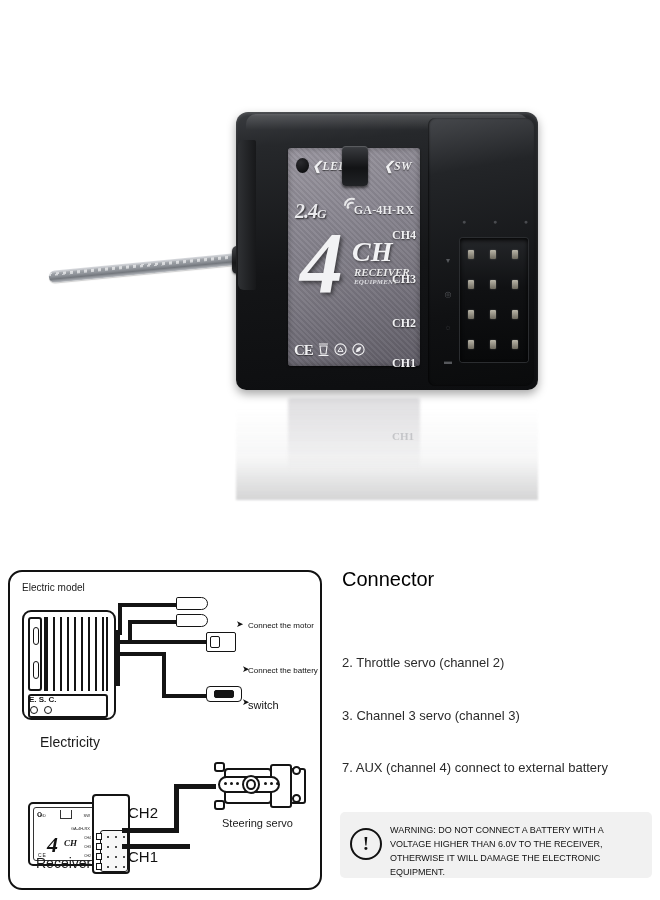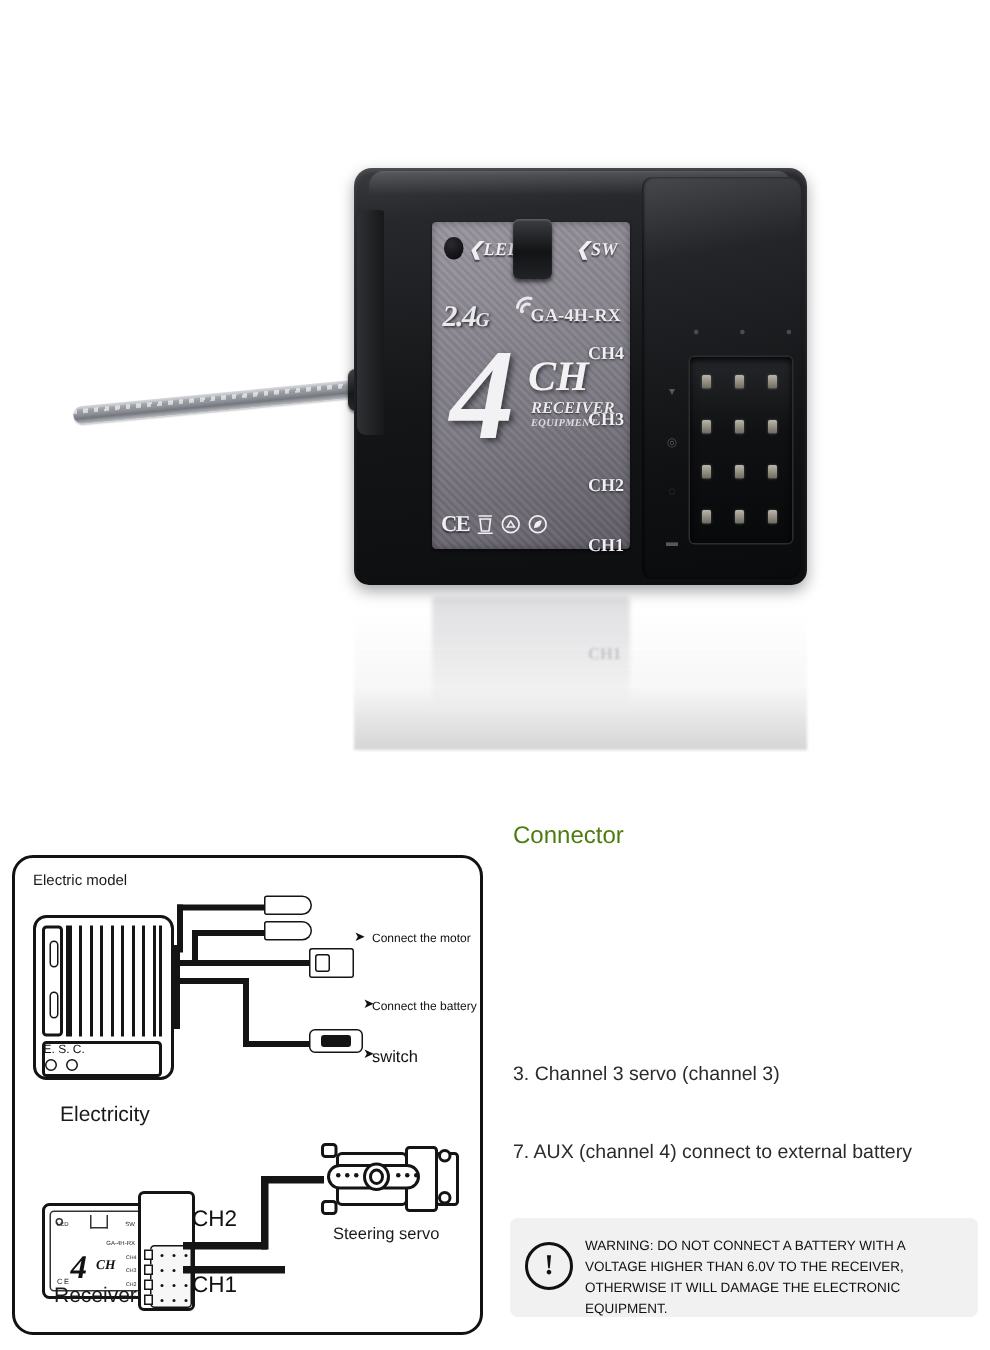--- a/index.html
+++ b/index.html
@@ -203,21 +203,21 @@
     background: repeating-linear-gradient(90deg,#141414 0 2px, #fff 2px 7px);
     border-left:2px solid #141414; border-right:2px solid #141414;
   }
   .esc-side{
     position:absolute; left:4px; top:5px; width:14px; height:74px;
     border:2px solid #141414; border-radius:3px;
   }
   .esc-slot{ position:absolute; left:3px; width:6px; height:18px; border:1.5px solid #141414; border-radius:3px; }
   .esc-slot.a{ top:8px; } .esc-slot.b{ top:42px; }
   .esc-base{ position:absolute; left:4px; top:82px; width:80px; height:24px; border:2px solid #141414; border-radius:3px; }
-  .esc-txt{ position:absolute; left:5px; top:83px; font-size:8px; font-weight:400; color:#111; }
+  .esc-txt{ position:absolute; left:5px; top:83px; font-size:8px; font-weight:700; color:#111; }
   .esc-c{ position:absolute; top:94px; width:8px; height:8px; border:1.5px solid #141414; border-radius:50%; }
   .esc-c.a{ left:6px; } .esc-c.b{ left:20px; }
 
   .wire{ position:absolute; background:#141414; }
   .bullet-conn{ position:absolute; border:1.5px solid #141414; background:#fff; border-radius:2px; }
   .arrow{ position:absolute; font-size:9px; color:#111; line-height:1; }
 
   
   .mini-rx{
     position:absolute; left:18px; top:230px; width:72px; height:64px;
@@ -254,21 +254,21 @@
   .servo-right{ position:absolute; left:78px; top:8px; width:16px; height:36px; border:2px solid #141414; border-radius:3px; background:#fff;}
   .servo-horn{ position:absolute; left:6px; top:16px; width:62px; height:17px; border:2px solid #141414; border-radius:9px; background:#fff;}
   .servo-hub{ position:absolute; left:30px; top:15px; width:18px; height:19px; border:2px solid #141414; border-radius:50%; background:#fff;}
   .servo-hub2{ position:absolute; left:34px; top:19px; width:10px; height:11px; border:2px solid #141414; border-radius:50%;}
   .horn-dot{ position:absolute; top:22px; width:3px; height:3px; background:#141414; border-radius:50%;}
   .servo-ear{ position:absolute; width:11px; height:10px; border:2px solid #141414; border-radius:3px; background:#fff;}
   .servo-hole{ position:absolute; width:9px; height:9px; border:2px solid #141414; border-radius:50%; background:#fff;}
 
   
   .conn-title{
-    position:absolute; left:342px; top:549px; font-size:16px; color:#4d7c0f; font-weight:400;
+    position:absolute; left:342px; top:568px; font-size:20px; color:#000000; font-weight:400;
   }
   .conn-item{
     position:absolute; left:342px; font-size:13px; color:#2b2b2b;
   }
   .ci1{ top:604px; } .ci2{ top:655px; } .ci3{ top:708px; } .ci4{ top:760px; }
 
   .warn-box{
     position:absolute; left:340px; top:812px; width:312px; height:66px;
     background:#f1f1f1; border-radius:5px;
   }
@@ -487,20 +487,21 @@
       <div class="horn-dot" style="left:52px;"></div>
       <div class="horn-dot" style="left:58px;"></div>
       <div class="horn-dot" style="left:64px;"></div>
       <div class="servo-hub"></div>
       <div class="servo-hub2"></div>
     </div>
     <div class="d-servo-lbl">Steering servo</div>
   </div>
 
   <div class="conn-title">Connector</div>
+  <div class="conn-item ci2">2. Throttle servo (channel 2)</div>
   <div class="conn-item ci3">3. Channel 3 servo (channel 3)</div>
   <div class="conn-item ci4">7. AUX (channel 4) connect to external battery</div>
 
   <div class="warn-box">
     <div class="warn-icon">!</div>
     <div class="warn-text">WARNING: DO NOT CONNECT A BATTERY WITH A VOLTAGE HIGHER THAN 6.0V TO THE RECEIVER, OTHERWISE IT WILL DAMAGE THE ELECTRONIC EQUIPMENT.</div>
   </div>
 
 </div>
 

